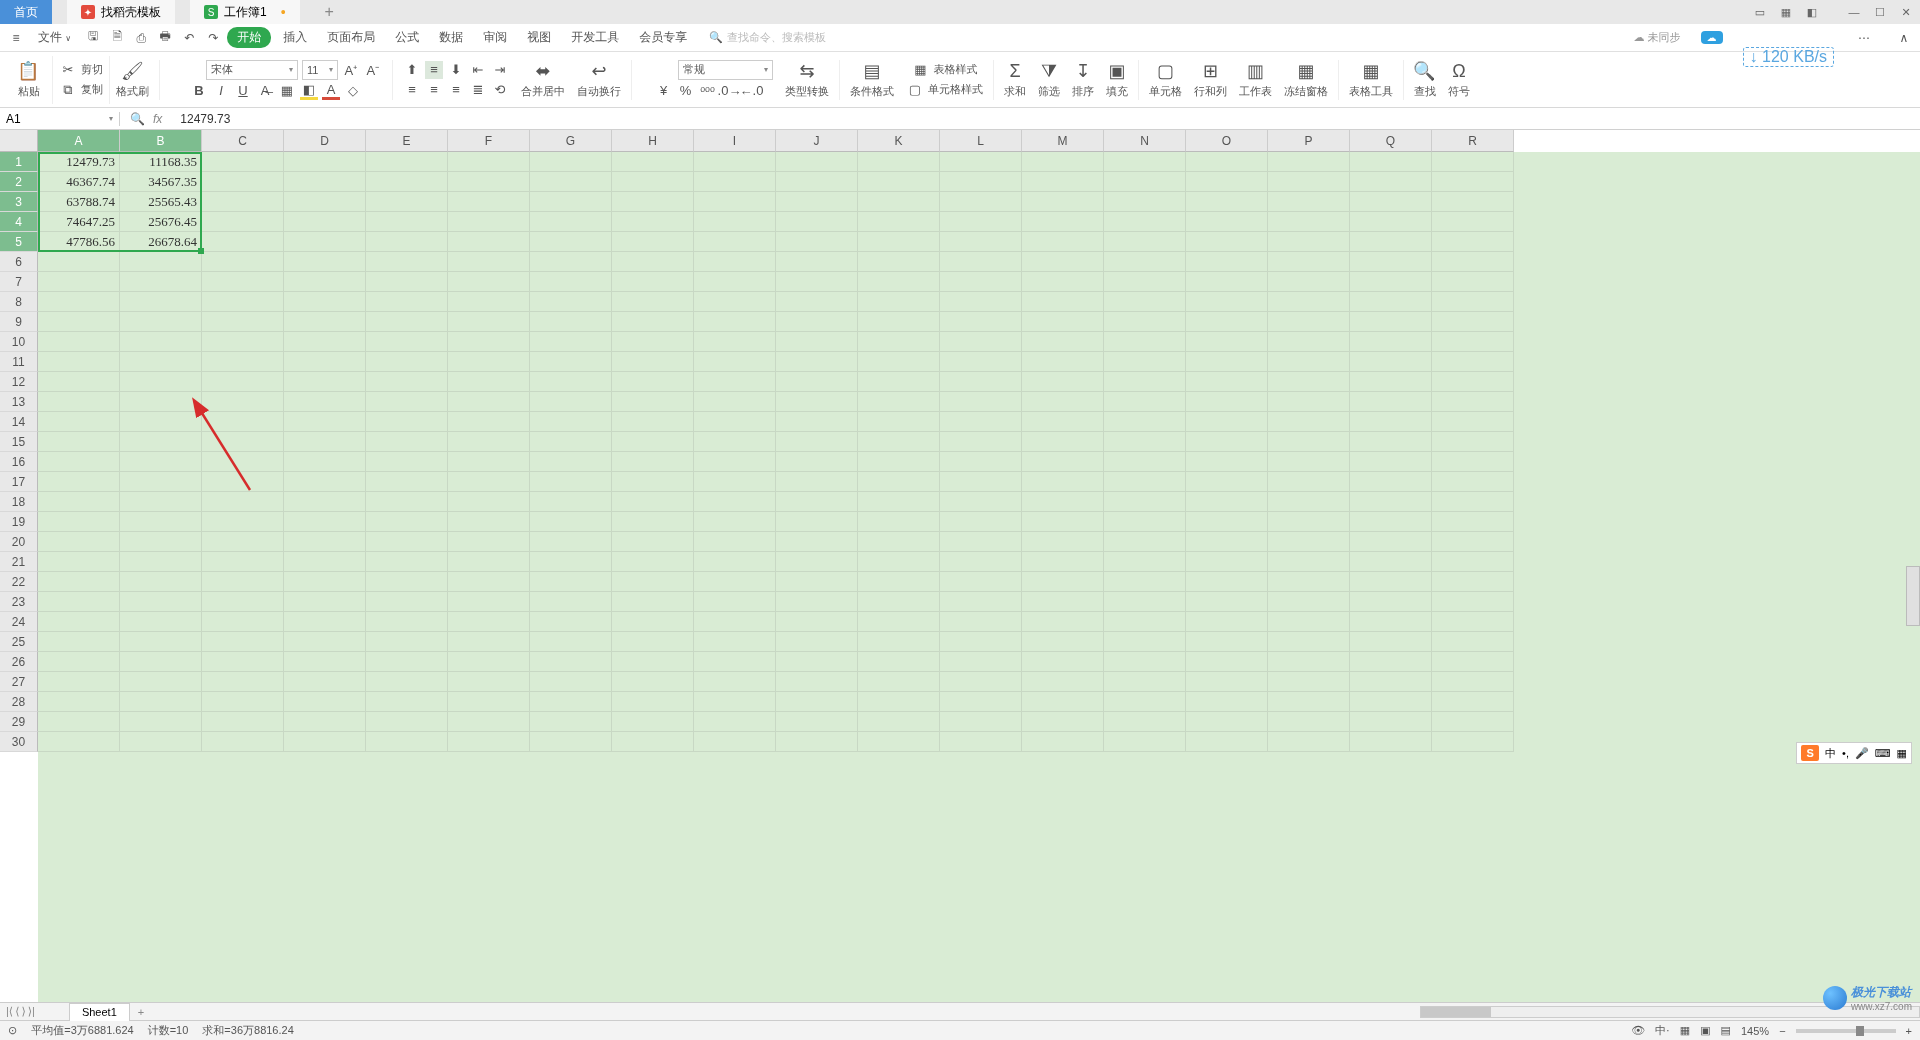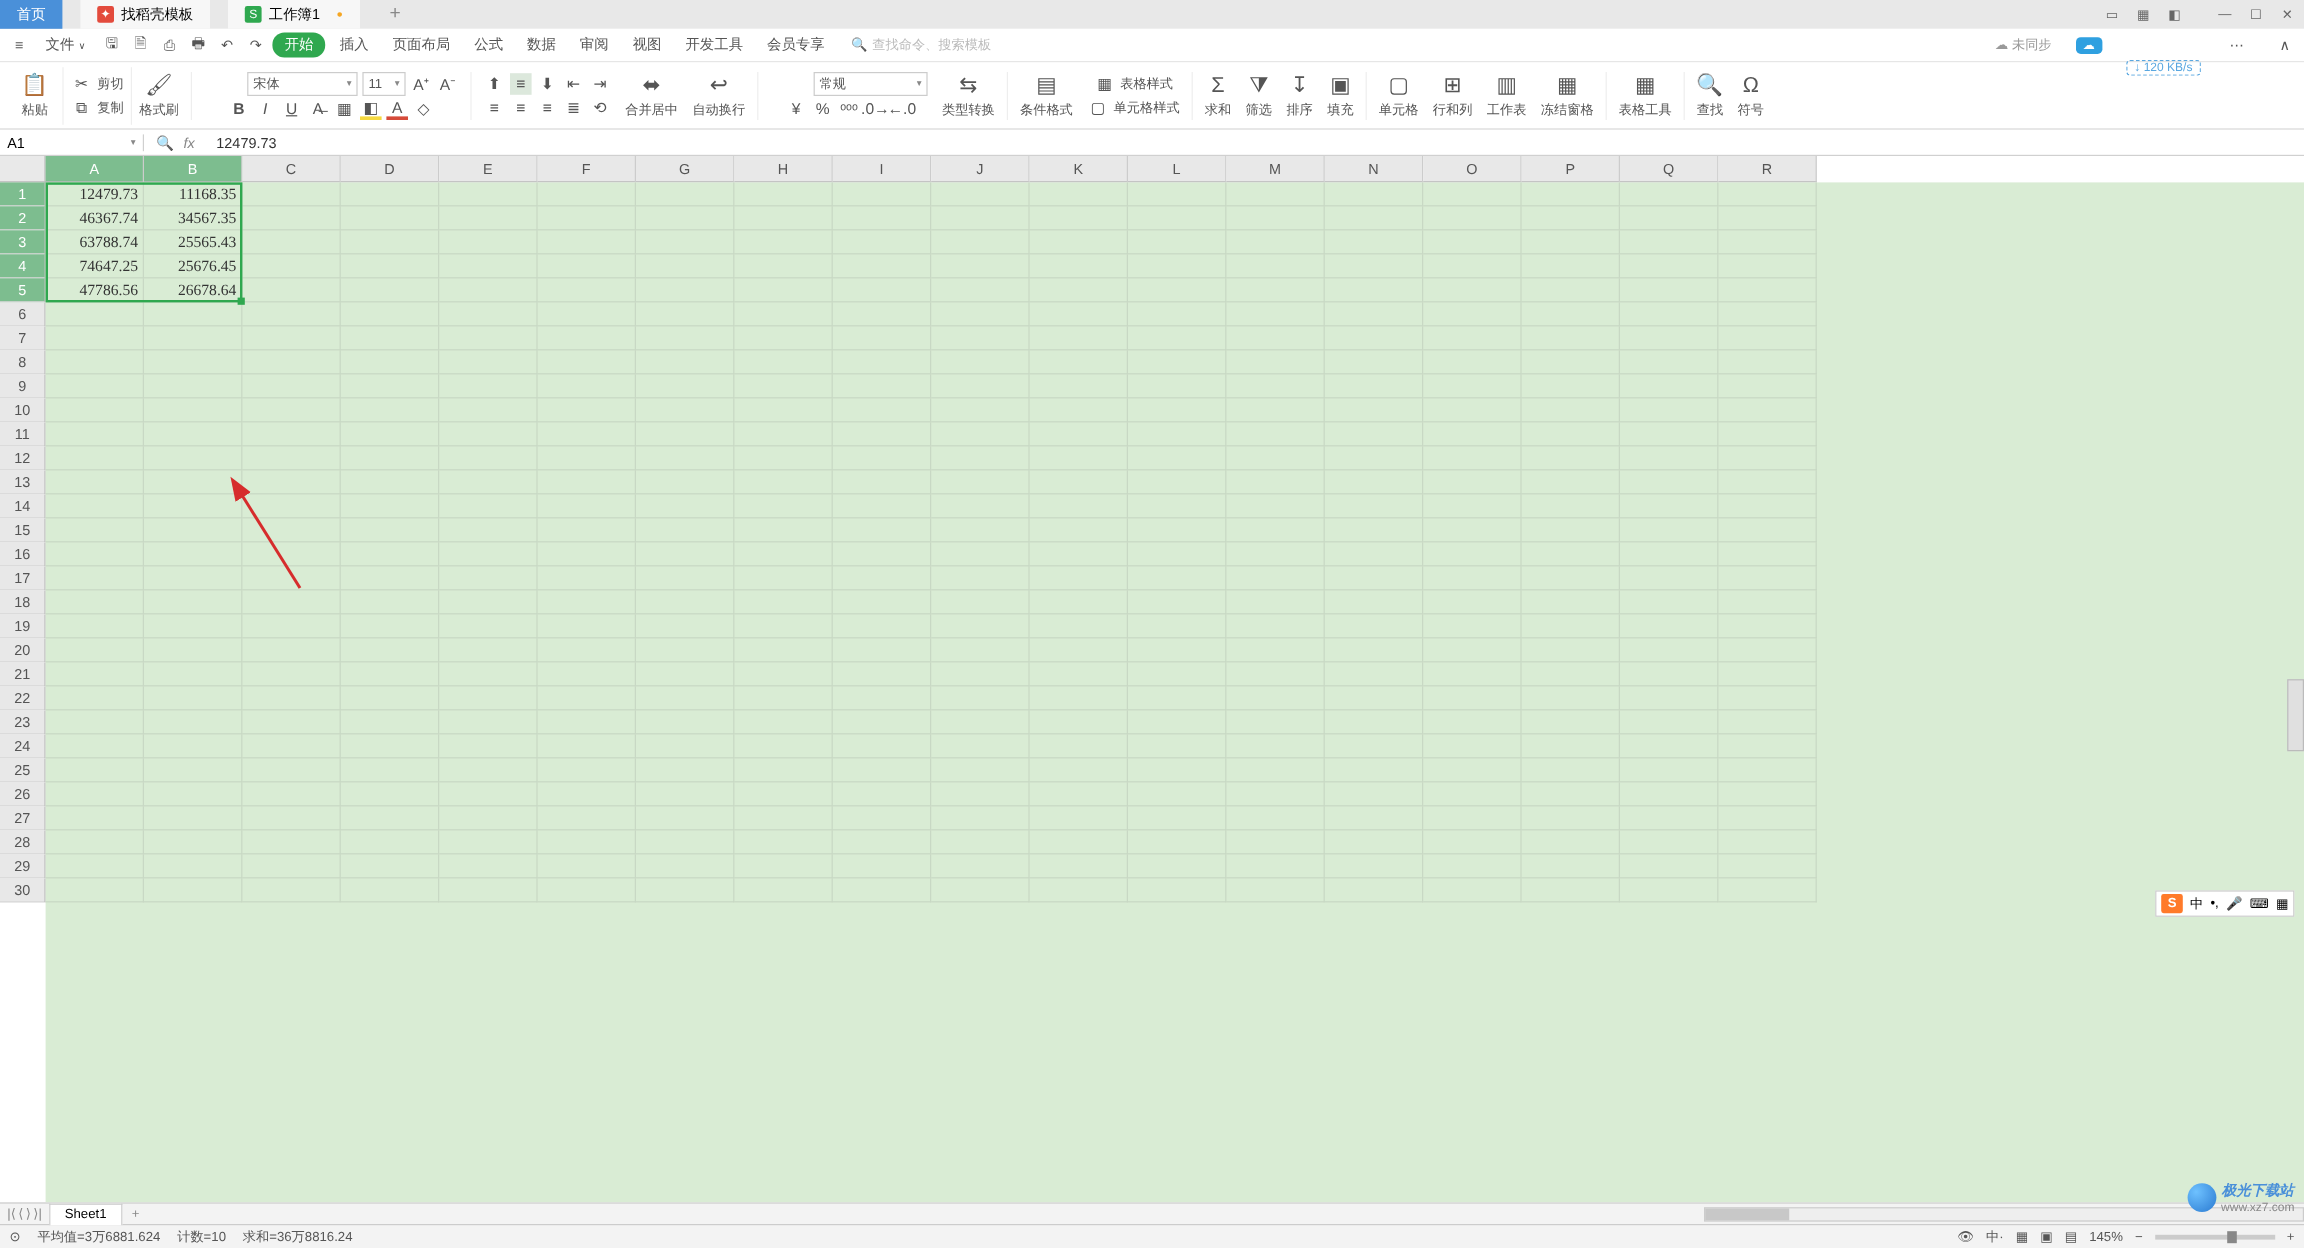--- a/index.html
+++ b/index.html
@@ -18,21 +18,21 @@
 
 
 .menubar { height: 28px; background: #fff; border-bottom: 1px solid #e0e0e0; display: flex; align-items: center; font-size: 12px; padding: 0 6px; gap: 2px; }
 .mb-left { display: flex; align-items: center; gap: 4px; }
 .mb-icon { width: 20px; height: 20px; display: flex; align-items: center; justify-content: center; color: #555; }
 .mb-item { padding: 0 8px; color: #555; cursor: pointer; }
 .mb-item.active { background: #2fa84f; color: #fff; border-radius: 10px; padding: 2px 10px; }
 .mb-search { margin-left: 10px; color: #bbb; font-size: 11px; display: flex; align-items: center; gap: 4px; }
 .mb-right { margin-left: auto; display: flex; align-items: center; gap: 20px; }
 .cloud-pill { background: #2fa0e0; color: #fff; border-radius: 4px; padding: 1px 6px; font-size: 10px; display: flex; align-items: center; gap: 4px; }
-.speed-pill { border: 1px dashed #5aa7e0; color: #5aa7e0; border-radius: 3px; padding: 0 6px; font-size: 10px; margin-top: 38px; }
+.speed-pill { border: 1px dashed #5aa7e0; color: #5aa7e0; border-radius: 3px; padding: 0 6px; font-size: 16px; margin-top: 38px; }
 
 
 .ribbon { height: 56px; background: #fff; border-bottom: 1px solid #d8d8d8; display: flex; align-items: center; padding: 0 6px; font-size: 11px; color: #555; }
 .rgrp { display: flex; flex-direction: column; align-items: center; padding: 0 6px; gap: 2px; border-right: 1px solid #eee; height: 48px; justify-content: center; }
 .rgrp.noborder { border-right: none; }
 .rrow { display: flex; align-items: center; gap: 4px; }
 .ricon { width: 18px; height: 18px; display: flex; align-items: center; justify-content: center; color: #555; font-size: 13px; }
 .rlabel { font-size: 11px; }
 .bigbtn { display: flex; flex-direction: column; align-items: center; gap: 2px; padding: 0 6px; }
 .bigicon { width: 22px; height: 22px; display: flex; align-items: center; justify-content: center; font-size: 18px; color: #555; }
@@ -60,35 +60,35 @@
 .cells { position: absolute; left: 38px; top: 22px; right: 0; bottom: 0; background: #d9ecd4; }
 .cell-row { display: flex; height: 20px; }
 .cell { width: 82px; border-right: 1px solid #c8d8c4; border-bottom: 1px solid #c8d8c4; display: flex; align-items: center; justify-content: flex-end; padding: 0 4px; font-size: 13px; color: #333; font-family: "SimSun", serif; }
 .selection-box { position: absolute; border: 2px solid #2fa84f; pointer-events: none; }
 .selection-box::after { content: ""; position: absolute; right: -4px; bottom: -4px; width: 6px; height: 6px; background: #2fa84f; }
 .arrow-svg { position: absolute; pointer-events: none; }
 
 
 .sheetbar { height: 18px; border-top: 1px solid #ccc; display: flex; align-items: center; font-size: 11px; background: #f3f3f3; }
 .sheet-nav { display: flex; gap: 2px; padding: 0 6px; color: #888; }
-.sheet-tab { background: #fff; border: 1px solid #ccc; border-bottom: none; padding: 0 12px; height: 18px; display: flex; align-items: center; }
+.sheet-tab { background: #fff; border: 1px solid #ccc; border-bottom: none; padding: 0 12px; height: 18px; display: flex; align-items: center; margin-left: 28px; }
 .sheet-plus { padding: 0 8px; color: #888; }
 
 
 .statusbar { height: 20px; background: #f3f3f3; border-top: 1px solid #ccc; display: flex; align-items: center; font-size: 11px; color: #555; padding: 0 8px; gap: 14px; }
 .statusbar .right { margin-left: auto; display: flex; align-items: center; gap: 10px; }
 .zoom-slider { width: 100px; height: 4px; background: #ccc; position: relative; }
 .zoom-slider::after { content:""; position:absolute; left:60%; top:-3px; width:8px; height:10px; background:#888; }
 
 
 .ime-bar { position: absolute; right: 8px; top: 742px; height: 22px; background: #fff; border: 1px solid #ccc; display: flex; align-items: center; gap: 6px; padding: 0 4px; font-size: 11px; }
 .ime-s { width:18px; height:16px; background:#ff7a2a; color:#fff; display:flex; align-items:center; justify-content:center; border-radius:2px; font-weight:bold;}
 
 
-.watermark { position: absolute; right: 8px; bottom: 28px; font-size: 12px; color: #4a90d9; display:flex; align-items:center; gap:4px;text-align:center;}
+.watermark { position: absolute; right: 8px; bottom: 28px; font-size: 12px; color: #4a90d9; display:flex; align-items:center; gap:4px;}
 .watermark .logo { width:24px; height:24px; background: radial-gradient(circle at 30% 30%, #6ec1ff, #2a7ad1); border-radius:50%; }
 
 
 .side-handle { position:absolute; right:0; top:50%; width:14px; height:60px; background:#e0e0e0; border:1px solid #bbb;}
 </style>
 </head>
 <body>
 
 <div class="titlebar">
   <div class="tab active">

